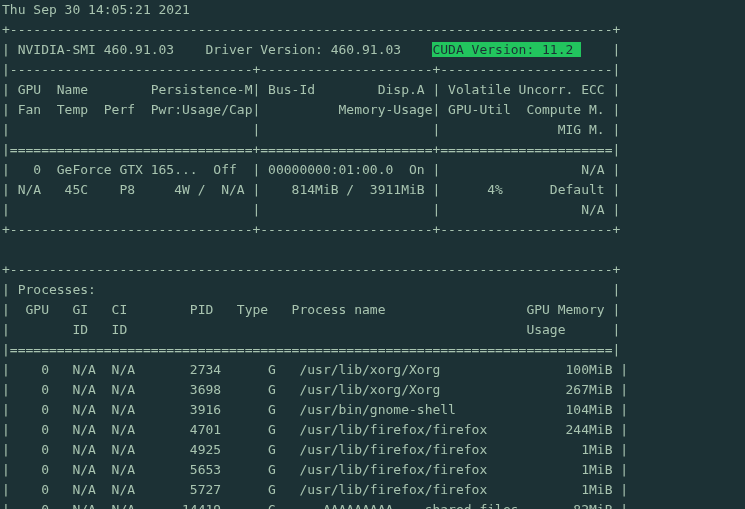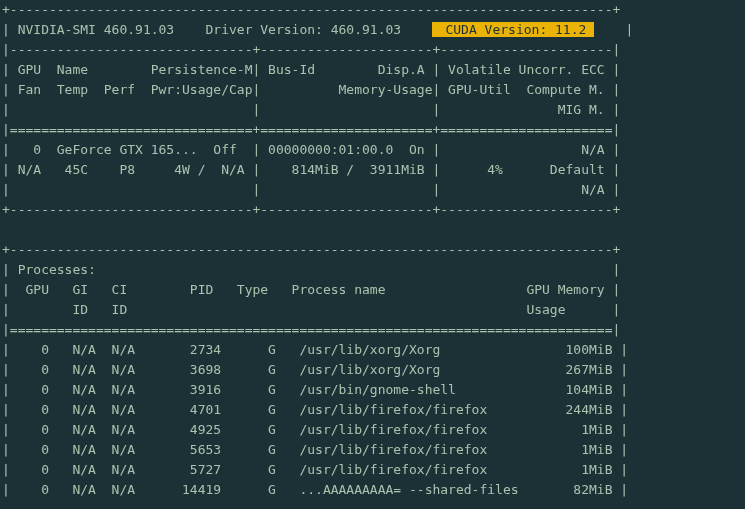--- a/index.html
+++ b/index.html
@@ -14,29 +14,28 @@
     height: 509px;
     overflow: hidden;
   }
   pre {
     margin: 0;
     padding: 0 2px;
     white-space: pre;
     font-family: inherit;
   }
   .hl {
-    background: #eab308;
+    background: #22c55e;
     color: #1c3135;
-    padding-left: 13px;
   }
 </style>
 </head>
 <body>
 
-<pre id="term">
+<pre id="term"><span>Thu Sep 30 14:05:21 2021</span>
 +-----------------------------------------------------------------------------+
 | NVIDIA-SMI 460.91.03    Driver Version: 460.91.03    <span class="hl">CUDA Version: 11.2 </span>    |
 |-------------------------------+----------------------+----------------------|
 | GPU  Name        Persistence-M| Bus-Id        Disp.A | Volatile Uncorr. ECC |
 | Fan  Temp  Perf  Pwr:Usage/Cap|          Memory-Usage| GPU-Util  Compute M. |
 |                               |                      |               MIG M. |
 |===============================+======================+======================|
 |   0  GeForce GTX 165...  Off  | 00000000:01:00.0  On |                  N/A |
 | N/A   45C    P8     4W /  N/A |    814MiB /  3911MiB |      4%      Default |
 |                               |                      |                  N/A |

